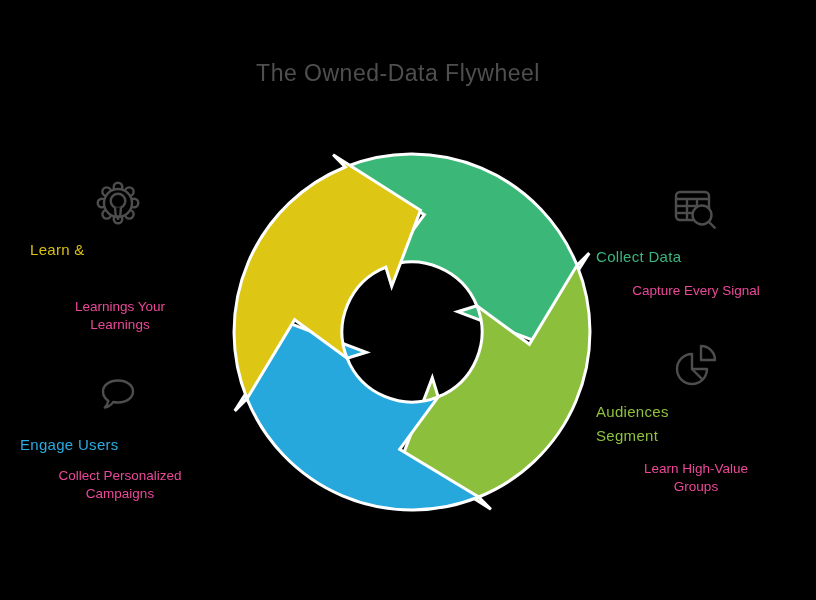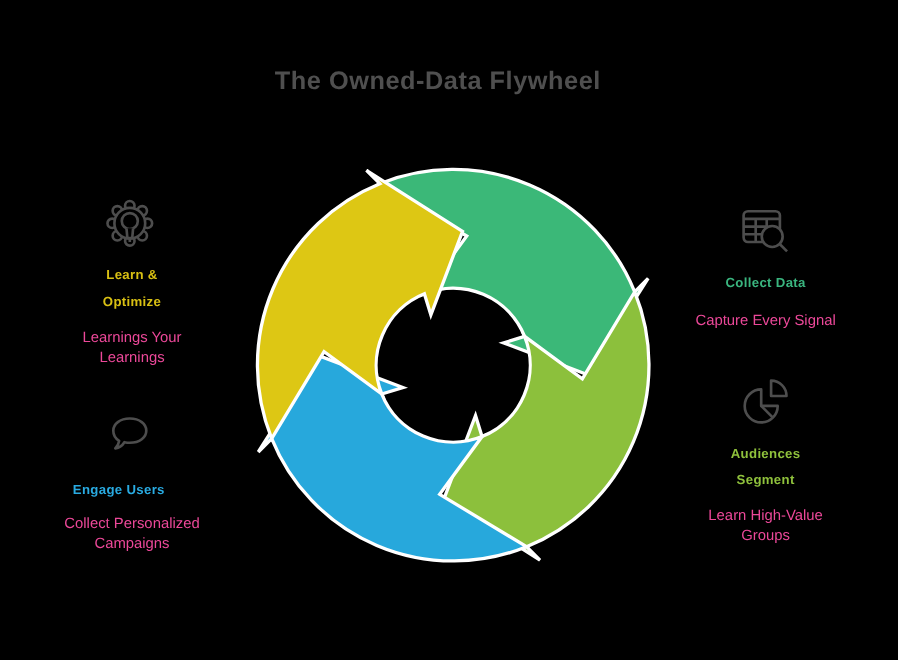--- a/index.html
+++ b/index.html
@@ -4,24 +4,24 @@
 <style>
   html,body { margin:0; padding:0; }
   body {
     width:816px; height:600px; position:relative; overflow:hidden;
     background:#000000;
     font-family:"Liberation Sans", sans-serif;
   }
   .abs { position:absolute; }
   .page-title {
     left:0; top:60px; width:796px; text-align:center;
-    font-size:23px; font-weight:bold; letter-spacing:.5px; color:#4f4f4f;
+    font-size:23px; font-weight:normal; letter-spacing:.5px; color:#4f4f4f;
   }
   .qtitle {
-    text-align:center; font-weight:bold; font-size:12px;
+    font-weight:normal; font-size:15px;
     line-height:24px; letter-spacing:.3px;
   }
   .qsub {
     text-align:center; font-size:13.5px; line-height:18px; color:#ec4899;
   }
   .t-green  { color:#3ab57f; }
   .t-olive  { color:#8fc13c; }
   .t-blue   { color:#29abe2; }
   .t-yellow { color:#d9c013; }
   .icon-stroke { stroke:#4d4d4d; stroke-width:2.4; fill:none; }
@@ -56,33 +56,32 @@
       <circle cx="-11.3" cy="-11.3" r="4.3" fill="#000"></circle>
       <circle cx="0" cy="0" r="14" fill="#000"></circle>
       <circle cx="0" cy="-2" r="7.3" fill="#000"></circle>
       <path d="M -3 4.6 L -2.2 13.5 L 2.2 13.5 L 3 4.6" fill="#000"></path>
       <path d="M 0 13.5 L 0 17"></path>
     </g>
   </svg>
 </div>
 <div class="abs qtitle t-yellow" style="left:30px; top:238px; width:180px;">
   <div>Learn &amp;</div>
-  <div>Optimize</div>
 </div>
 <div class="abs qsub" style="left:30px; top:298px; width:180px;">
   <div>Learnings Your</div>
   <div>Learnings</div>
 </div>
 
 <div class="abs" style="left:96px; top:372px;">
   <svg width="44" height="44" viewBox="-22 -22 44 44">
     <path class="icon-stroke" stroke-linejoin="round" stroke-linecap="round" d="M 0 -13.5 C 9 -13.5 15 -8.5 15 -2.5 C 15 3.5 9 8.5 0 8.5 C -1.7 8.5 -3.4 8.3 -4.9 8 C -6.6 10.8 -9.6 13 -13.2 13.6 C -10.9 11.1 -9.9 8.7 -9.7 6.7 C -12.9 4.7 -15 1.3 -15 -2.5 C -15 -8.5 -9 -13.5 0 -13.5 Z"></path>
   </svg>
 </div>
-<div class="abs qtitle t-blue" style="left:8px; top:433px; width:200px;">Engage Users</div>
+<div class="abs qtitle t-blue" style="left:20px; top:433px; width:200px;">Engage Users</div>
 <div class="abs qsub" style="left:30px; top:467px; width:180px;">
   <div>Collect Personalized</div>
   <div>Campaigns</div>
 </div>
 
 <div class="abs" style="left:671px; top:184px;">
   <svg width="48" height="48" viewBox="-24 -24 48 48">
     <g class="icon-stroke">
       <rect x="-19" y="-16" width="33" height="28" rx="4"></rect>
       <path d="M -19 -9 L 14 -9"></path>

